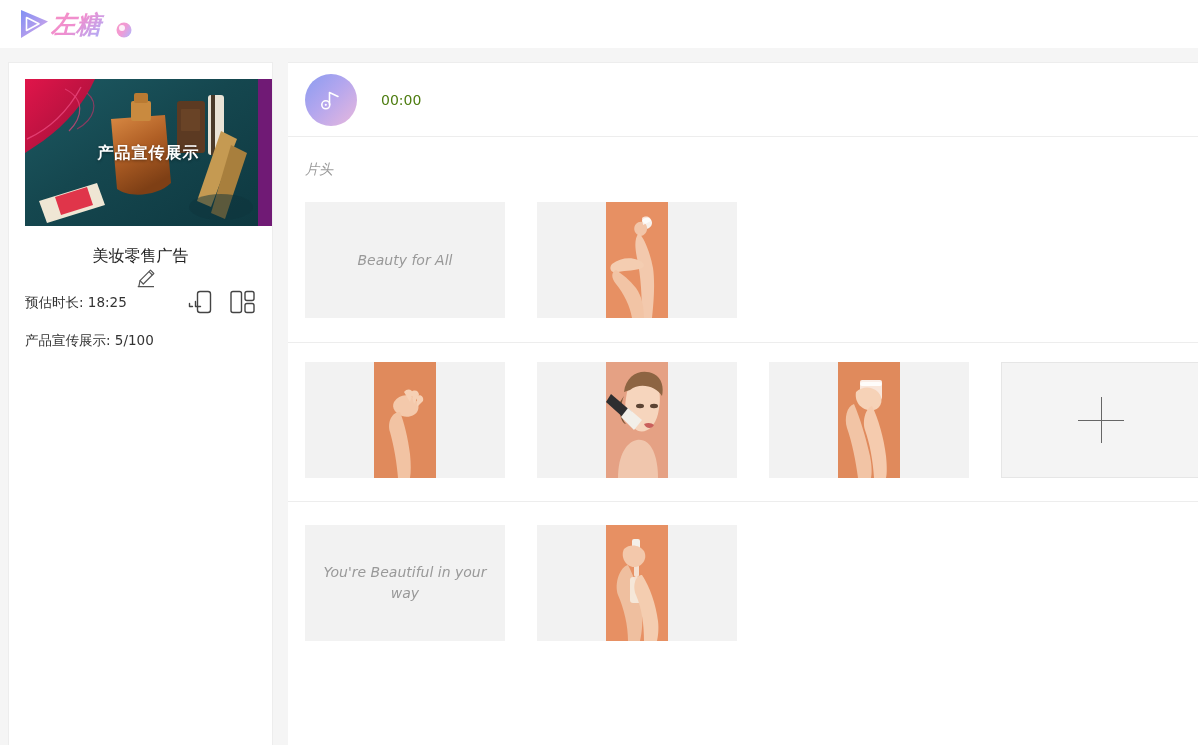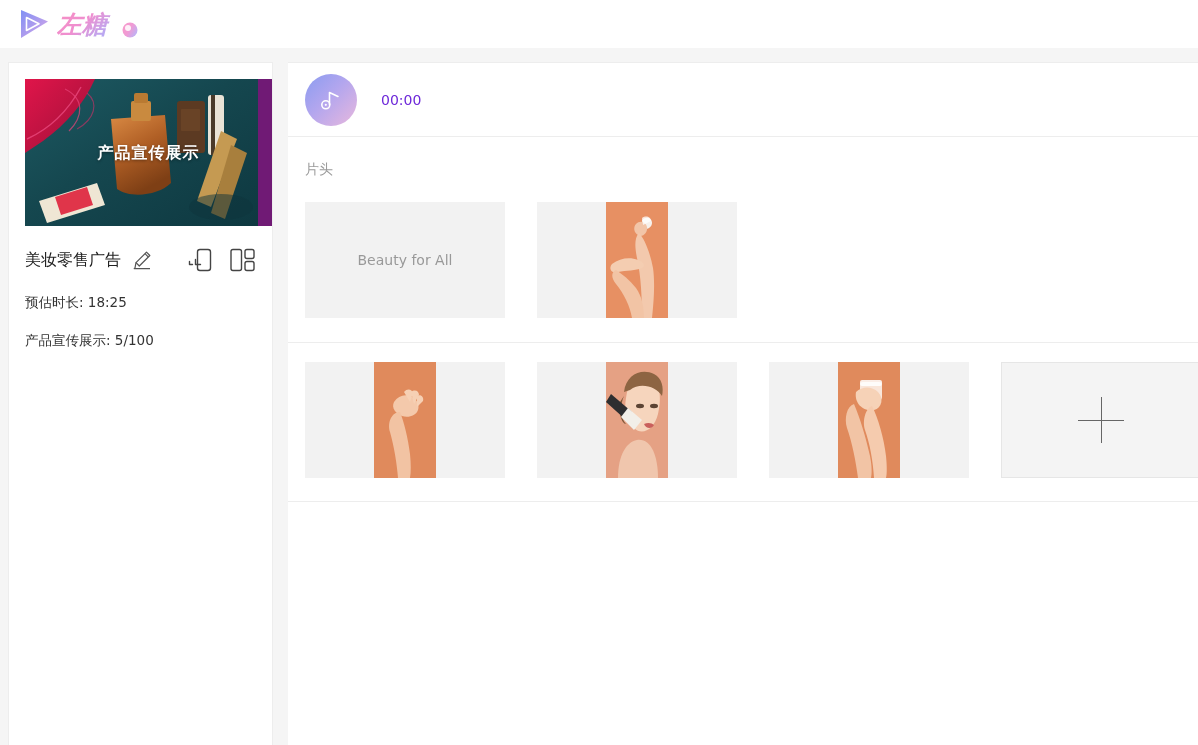--- a/index.html
+++ b/index.html
@@ -25,21 +25,20 @@
     height: 48px;
     background: #ffffff;
     display: flex;
     align-items: center;
     padding-left: 17px;
   }
 
   .logo-wrap {
     display: flex;
     align-items: center;
-    gap: 6px;
   }
 
   .logo-mark {
     width: 34px;
     height: 34px;
     display: block;
   }
 
   .logo-text {
     height: 36px;
@@ -81,20 +80,21 @@
     letter-spacing: 1px;
     text-shadow: 0 1px 3px rgba(0,0,0,.45);
     font-family: "DejaVu Sans", sans-serif;
   }
 
   .project-title-row {
     display: flex;
     align-items: center;
     margin-top: 20px;
     height: 28px;
+    flex-direction: column;
   }
 
   .project-title {
     font-size: 16px;
     color: #222;
     font-family: "DejaVu Sans", sans-serif;
   }
 
   .icon-btn {
     display: inline-flex;
@@ -146,27 +146,28 @@
     background: linear-gradient(135deg, #8a9cf0 0%, #b3a6ee 45%, #e8b8dd 100%);
     display: flex;
     align-items: center;
     justify-content: center;
     flex: 0 0 auto;
   }
 
   .music-time {
     margin-left: 24px;
     font-size: 14px;
-    color: #6d28d9;
+    color: #4d7c0f;
     font-family: "DejaVu Sans", sans-serif;
   }
 
   .section {
     border-bottom: 1px solid #ededed;
     padding: 0 17px;
+    font-style: italic;
   }
 
   .section-title {
     font-size: 14px;
     color: #9a9a9a;
     padding-top: 24px;
     padding-bottom: 0;
     font-family: "DejaVu Sans", sans-serif;
   }
 
@@ -414,15 +415,34 @@
       </div>
 
       <div class="tile tile-add">
         <span class="plus"></span>
       </div>
 
     </div>
   </div>
 
   <div class="section section-last">
+    <div class="tile-row">
+
+      <div class="tile">
+        <span class="tile-text">You're Beautiful in your way</span>
+      </div>
+
+      <div class="tile">
+        <svg class="tile-media" viewBox="0 0 62 116" preserveAspectRatio="none">
+          <rect width="62" height="116" fill="#e79063"></rect>
+          <rect x="26" y="14" width="8" height="18" rx="2" fill="#f4efe8"></rect>
+          <rect x="28" y="30" width="5" height="22" rx="2" fill="#f7f2ea" opacity=".8"></rect>
+          <path d="M18 24 C24 18 34 20 38 26 C42 34 36 42 28 42 C20 42 14 32 18 24 Z" fill="#f3c8ab"></path>
+          <path d="M22 40 C28 52 34 66 36 82 C37 96 36 108 34 116 L22 116 C22 100 18 84 12 70 C8 58 14 42 22 40 Z" fill="#efbf9f"></path>
+          <rect x="24" y="52" width="14" height="26" rx="3" fill="#f6ede2" opacity=".85"></rect>
+          <path d="M36 50 C44 62 50 80 52 96 C53 104 52 112 51 116 L38 116 C38 100 36 84 30 70 C26 60 30 50 36 50 Z" fill="#f4cdb0"></path>
+        </svg>
+      </div>
+
+    </div>
   </div>
 
 </div>
 
 </body></html>

